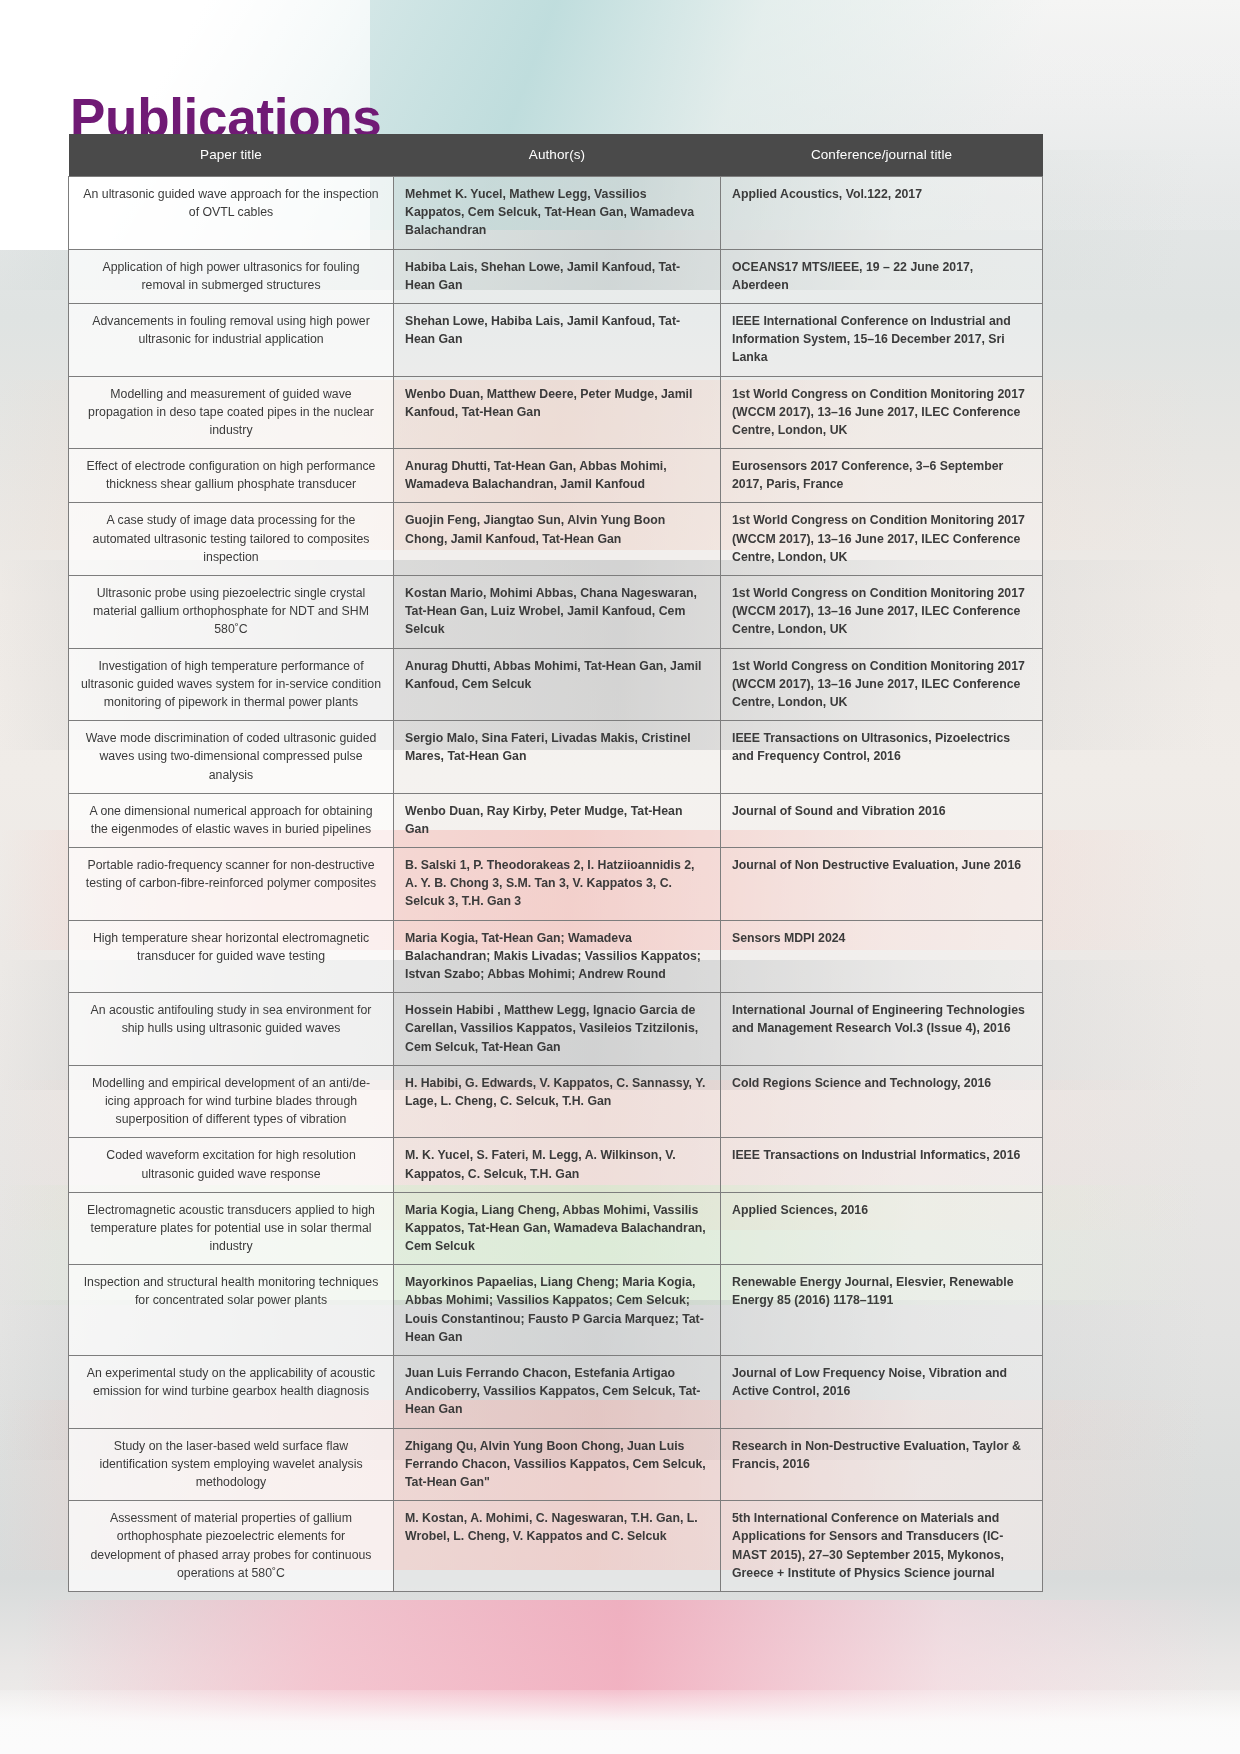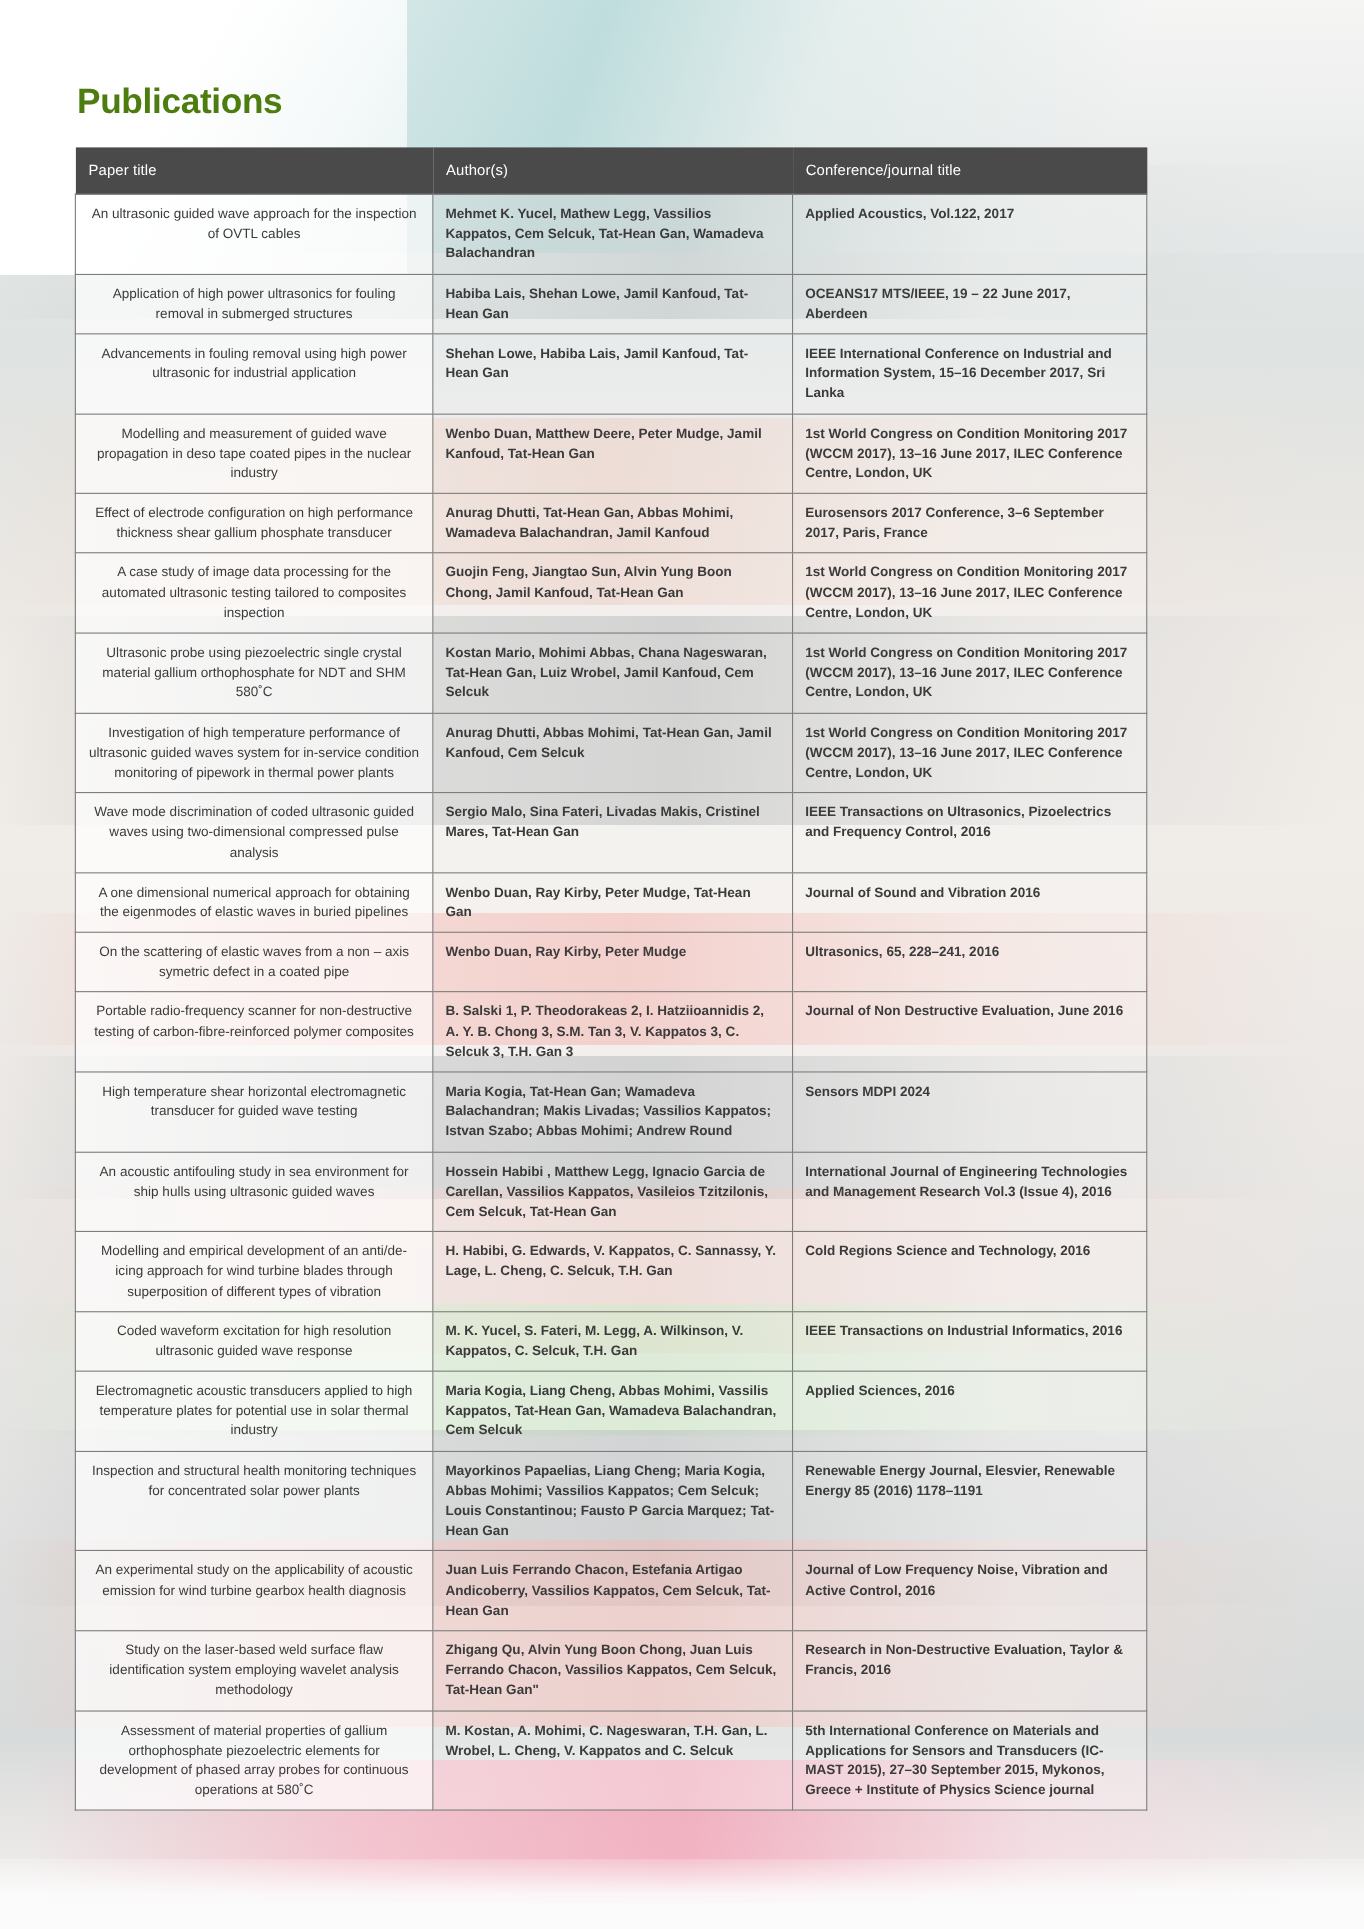--- a/index.html
+++ b/index.html
@@ -161,23 +161,23 @@
   .page {
     position: relative;
     z-index: 5;
     padding: 0;
   }
 
   .page-title {
     position: absolute;
     left: 70px;
     top: 55px;
-    font-size: 32px;
+    font-size: 53px;
     font-weight: bold;
-    color: #4d7c0f;
+    color: #701a75;
     letter-spacing: -0.3px;
     line-height: 1;
   }
 
   .pub-table {
     position: absolute;
     left: 68px;
     top: 134px;
     width: 974px;
     border-collapse: collapse;
@@ -187,21 +187,21 @@
 
   .pub-table col.c1 { width: 325px; }
   .pub-table col.c2 { width: 327px; }
   .pub-table col.c3 { width: 322px; }
 
   .pub-table thead th {
     background: #4a4a4a;
     color: #ffffff;
     font-size: 13.5px;
     font-weight: normal;
-    text-align: left;
+    text-align: center;
     padding: 13px 12px 14px 12px;
     vertical-align: top;
     border: none;
     letter-spacing: 0.1px;
   }
 
   .pub-table tbody td {
     font-size: 12.3px;
     line-height: 1.48;
     color: #3b3b3b;
@@ -307,25 +307,20 @@
           <td class="col-title">Wave mode discrimination of coded ultrasonic guided waves using two-dimensional compressed pulse analysis</td>
           <td class="col-auth">Sergio Malo, Sina Fateri, Livadas Makis, Cristinel Mares, Tat-Hean Gan</td>
           <td class="col-conf">IEEE Transactions on Ultrasonics, Pizoelectrics and Frequency Control, 2016</td>
         </tr>
         <tr>
           <td class="col-title">A one dimensional  numerical approach for obtaining the eigenmodes of elastic waves in buried pipelines</td>
           <td class="col-auth">Wenbo Duan, Ray Kirby, Peter Mudge, Tat-Hean Gan</td>
           <td class="col-conf">Journal of Sound and Vibration 2016</td>
         </tr>
         <tr>
-          <td class="col-title">On the scattering of elastic waves from  a non – axis symetric defect in a coated pipe</td>
-          <td class="col-auth">Wenbo Duan, Ray Kirby, Peter Mudge</td>
-          <td class="col-conf">Ultrasonics, 65, 228–241, 2016</td>
-        </tr>
-        <tr>
           <td class="col-title">Portable radio-frequency scanner for non-destructive testing of carbon-fibre-reinforced polymer composites</td>
           <td class="col-auth">B. Salski 1, P. Theodorakeas 2, I. Hatziioannidis 2, A. Y. B. Chong 3, S.M. Tan 3, V. Kappatos 3, C. Selcuk 3, T.H. Gan 3</td>
           <td class="col-conf">Journal of Non Destructive Evaluation, June 2016</td>
         </tr>
         <tr>
           <td class="col-title">High temperature shear horizontal electromagnetic transducer for guided wave testing</td>
           <td class="col-auth">Maria Kogia, Tat-Hean Gan; Wamadeva Balachandran; Makis Livadas; Vassilios Kappatos; Istvan Szabo; Abbas Mohimi; Andrew Round</td>
           <td class="col-conf">Sensors MDPI 2024</td>
         </tr>
         <tr>

